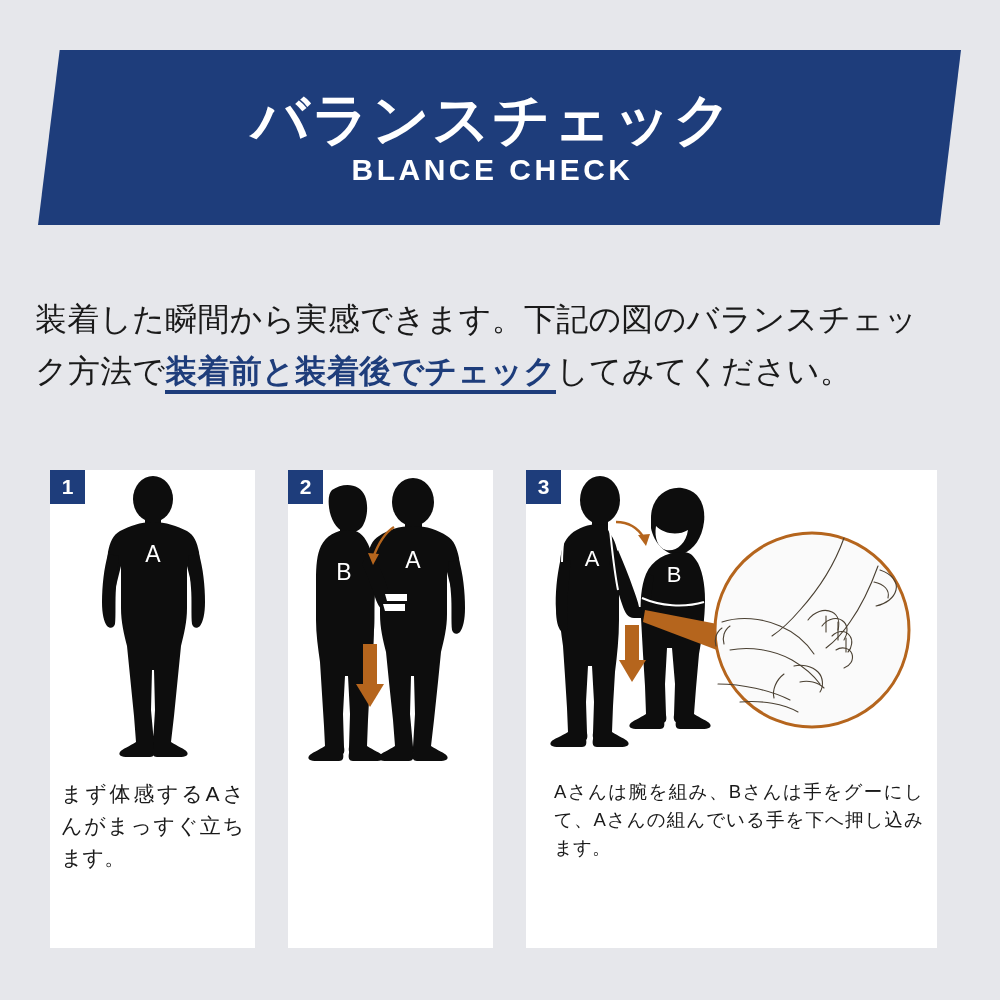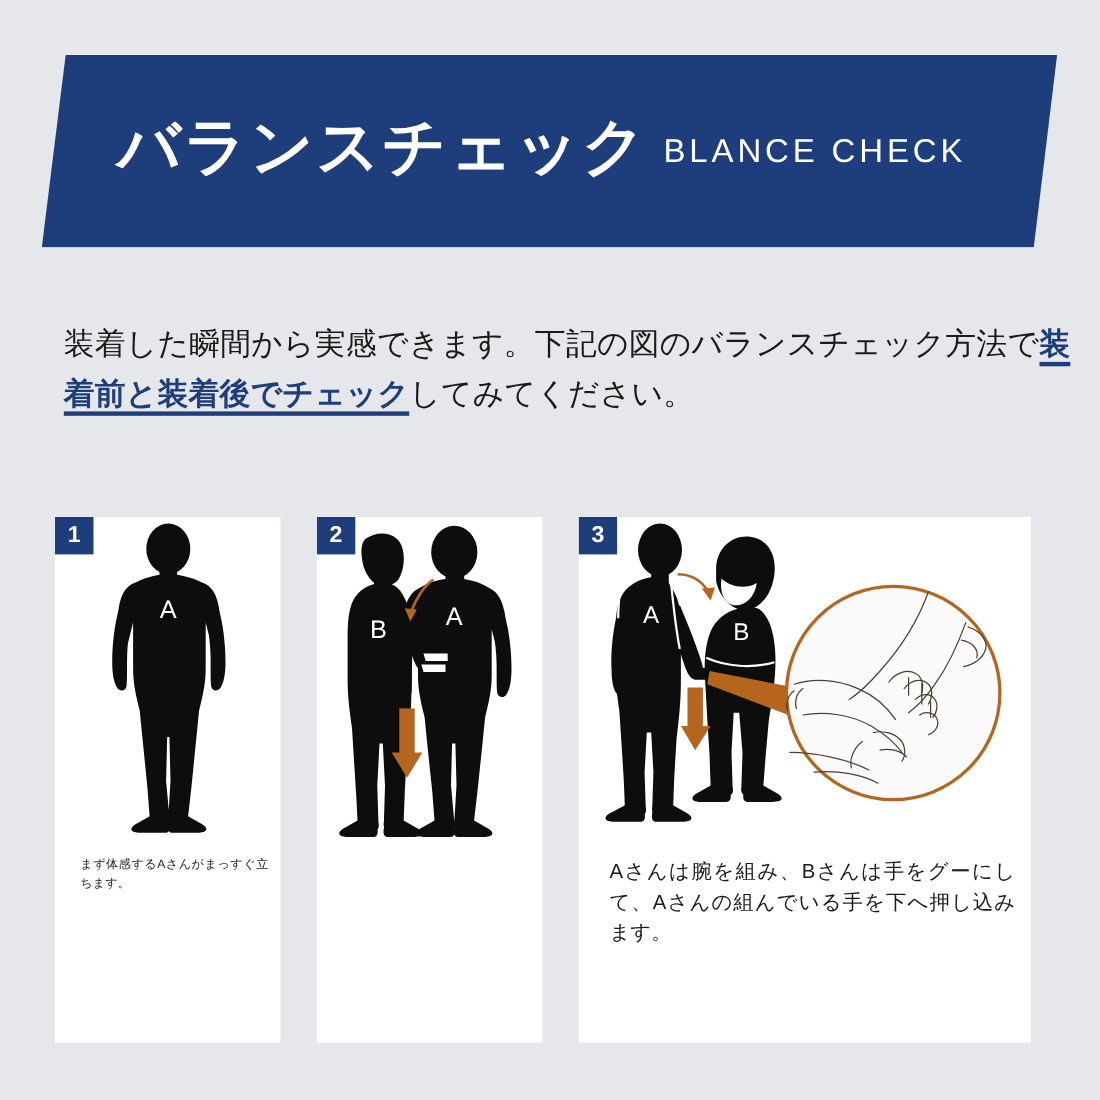--- a/index.html
+++ b/index.html
@@ -26,51 +26,52 @@
   }
   .header-banner {
     position: absolute;
     left: 38px;
     top: 50px;
     width: 923px;
     height: 175px;
     background: #1e3d7b;
     clip-path: polygon(2.35% 0%, 100% 0%, 97.7% 100%, 0% 100%);
     display: flex;
+    flex-direction: column;
     align-items: center;
     justify-content: center;
   }
   .header-title {
     color: #ffffff;
     font-size: 57px;
     font-weight: 700;
     letter-spacing: 2px;
     line-height: 1.05;
     margin: 0 0 6px 0;
     padding-right: 14px;
     white-space: nowrap;
   }
   .header-subtitle {
     color: #ffffff;
     font-size: 30px;
-    font-weight: 400;
+    font-weight: 700;
     letter-spacing: 3.5px;
     line-height: 1;
     margin: 0;
     padding-right: 14px;
     white-space: nowrap;
   }
 
   
   .lead {
     position: absolute;
-    left: 58px;
+    left: 35px;
     top: 262px;
     width: 915px;
-    font-size: 28px;
+    font-size: 32px;
     line-height: 1.62;
     color: #1a1a1a;
     letter-spacing: 0.2px;
   }
   .lead-em {
     color: #1e3d7b;
     font-weight: 700;
     border-bottom: 4px solid #1e3d7b;
     padding-bottom: 1px;
   }
@@ -114,23 +115,23 @@
 
   .card-figure {
     position: relative;
     width: 100%;
     height: 300px;
     flex: none;
   }
   .card-figure svg { display: block; width: 100%; height: 100%; }
 
   .card-caption {
-    font-size: 11px;
+    font-size: 21px;
     line-height: 1.52;
-    padding: 8px 11px 0 23px;
+    padding: 8px 11px 0 11px;
     color: #1a1a1a;
     text-align: justify;
     text-justify: inter-character;
     letter-spacing: 0.1px;
     white-space: pre-line;
   }
   .card-wide .card-caption {
     font-size: 18.5px;
     line-height: 1.5;
     padding: 8px 14px 0 28px;

